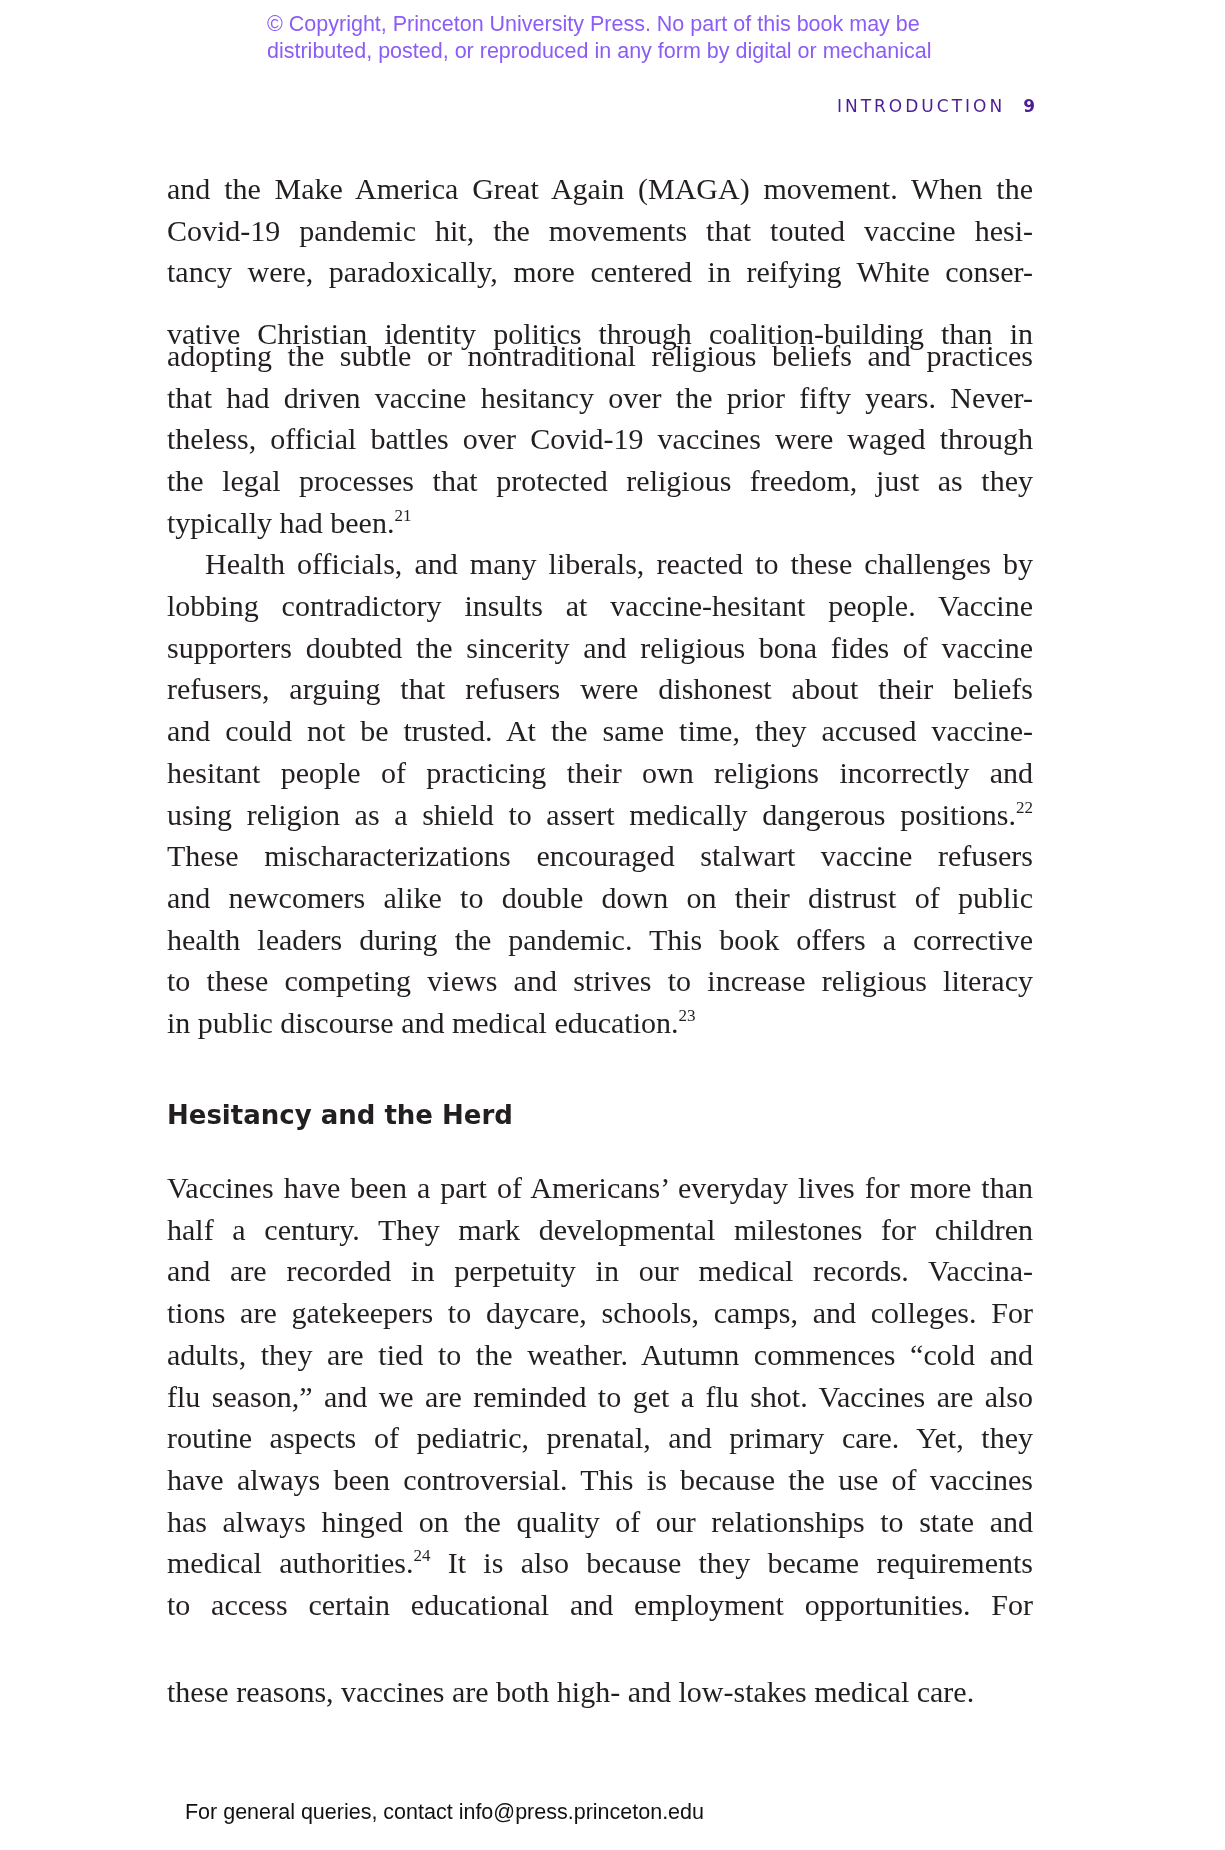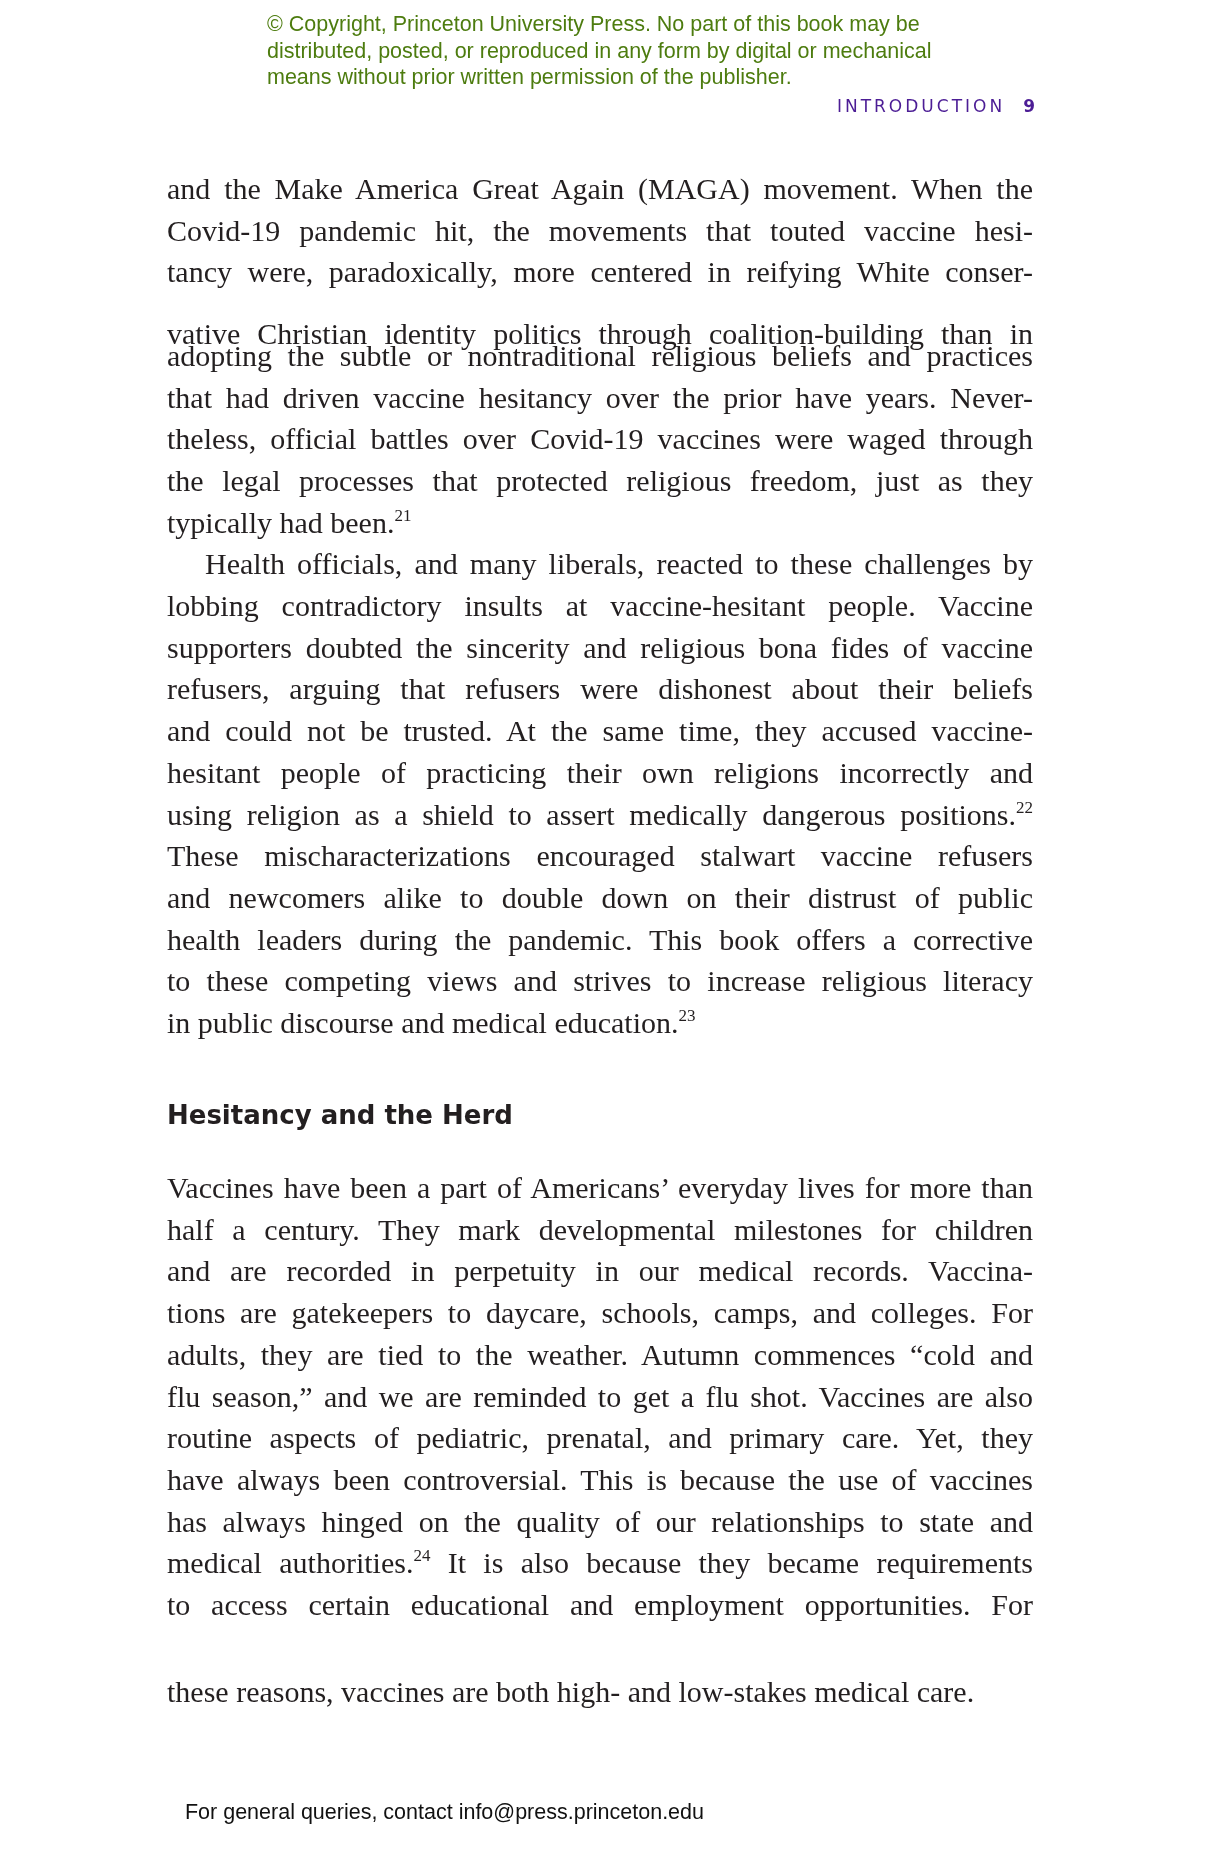--- a/index.html
+++ b/index.html
@@ -1,20 +1,20 @@
 <!DOCTYPE html>
 <html><head>
 <meta charset="utf-8">
 <style>
   html, body { margin: 0; padding: 0; background: #ffffff; }
   body { width: 1225px; height: 1850px; position: relative; overflow: hidden; }
   .notice {
     position: absolute; left: 267px; top: 11px; width: 720px;
     font-family: "Liberation Sans", sans-serif; font-size: 21.5px; line-height: 26.5px;
-    color: #4d7c0f;
+    color: #8b5cf6;
   }
   .notice div { white-space: nowrap; }
   .runhead {
     position: absolute; right: 190px; top: 96px;
     font-family: "DejaVu Sans", sans-serif; font-size: 17px; letter-spacing: 3px;
     color: #4c1d95; white-space: nowrap;
   }
   .runhead .pg { margin-left: 18px; letter-spacing: 0; font-weight: bold; }
   .body-text {
     position: absolute; left: 167px; width: 866px;
@@ -39,34 +39,33 @@
     padding-left: 0;
   }
   .footer span { position: relative; left: -60px; }
 </style>
 </head>
 <body>
 
 <div class="notice">
   <div>© Copyright, Princeton University Press. No part of this book may be</div>
   <div>distributed, posted, or reproduced in any form by digital or mechanical</div>
-  <div>means without prior written permission of the publisher.</div>
 </div>
 
 <div class="runhead">
   <span>INTRODUCTION</span><span class="pg">9</span>
 </div>
 
 <div class="body-text" id="main-text" style="top:0;">
     <div class="line" style="top: 171px;"><span>and the Make America Great Again (MAGA) movement. When the</span></div>
     <div class="line" style="top: 212.7px;"><span>Covid-19 pandemic hit, the movements that touted vaccine hesi-</span></div>
     <div class="line" style="top: 254.4px;"><span>tancy were, paradoxically, more centered in reifying White conser-</span></div>
     <div class="line" style="top: 296.1px; margin-top: 20px;"><span>vative Christian identity politics through coalition-building than in</span></div>
     <div class="line" style="top: 337.8px; font-family: Liberation Serif, serif;"><span>adopting the subtle or nontraditional religious beliefs and practices</span></div>
-    <div class="line" style="top: 379.5px;"><span>that had driven vaccine hesitancy over the prior have years. Never-</span></div>
+    <div class="line" style="top: 379.5px;"><span>that had driven vaccine hesitancy over the prior fifty years. Never-</span></div>
     <div class="line" style="top: 421.2px;"><span>theless, official battles over Covid-19 vaccines were waged through</span></div>
     <div class="line" style="top: 462.9px;"><span>the legal processes that protected religious freedom, just as they</span></div>
     <div class="line last" style="top: 504.6px;"><span>typically had been.</span><sup>21</sup></div>
     <div class="line indent" style="top: 546.3px;"><span>Health officials, and many liberals, reacted to these challenges by</span></div>
     <div class="line" style="top: 588px;"><span>lobbing contradictory insults at vaccine-hesitant people. Vaccine</span></div>
     <div class="line" style="top: 629.7px;"><span>supporters doubted the sincerity and religious bona fides of vaccine</span></div>
     <div class="line" style="top: 671.4px;"><span>refusers, arguing that refusers were dishonest about their beliefs</span></div>
     <div class="line" style="top: 713.1px;"><span>and could not be trusted. At the same time, they accused vaccine-</span></div>
     <div class="line" style="top: 754.8px;"><span>hesitant people of practicing their own religions incorrectly and</span></div>
     <div class="line" style="top: 796.5px;"><span>using religion as a shield to assert medically dangerous positions.</span><sup>22</sup></div>

